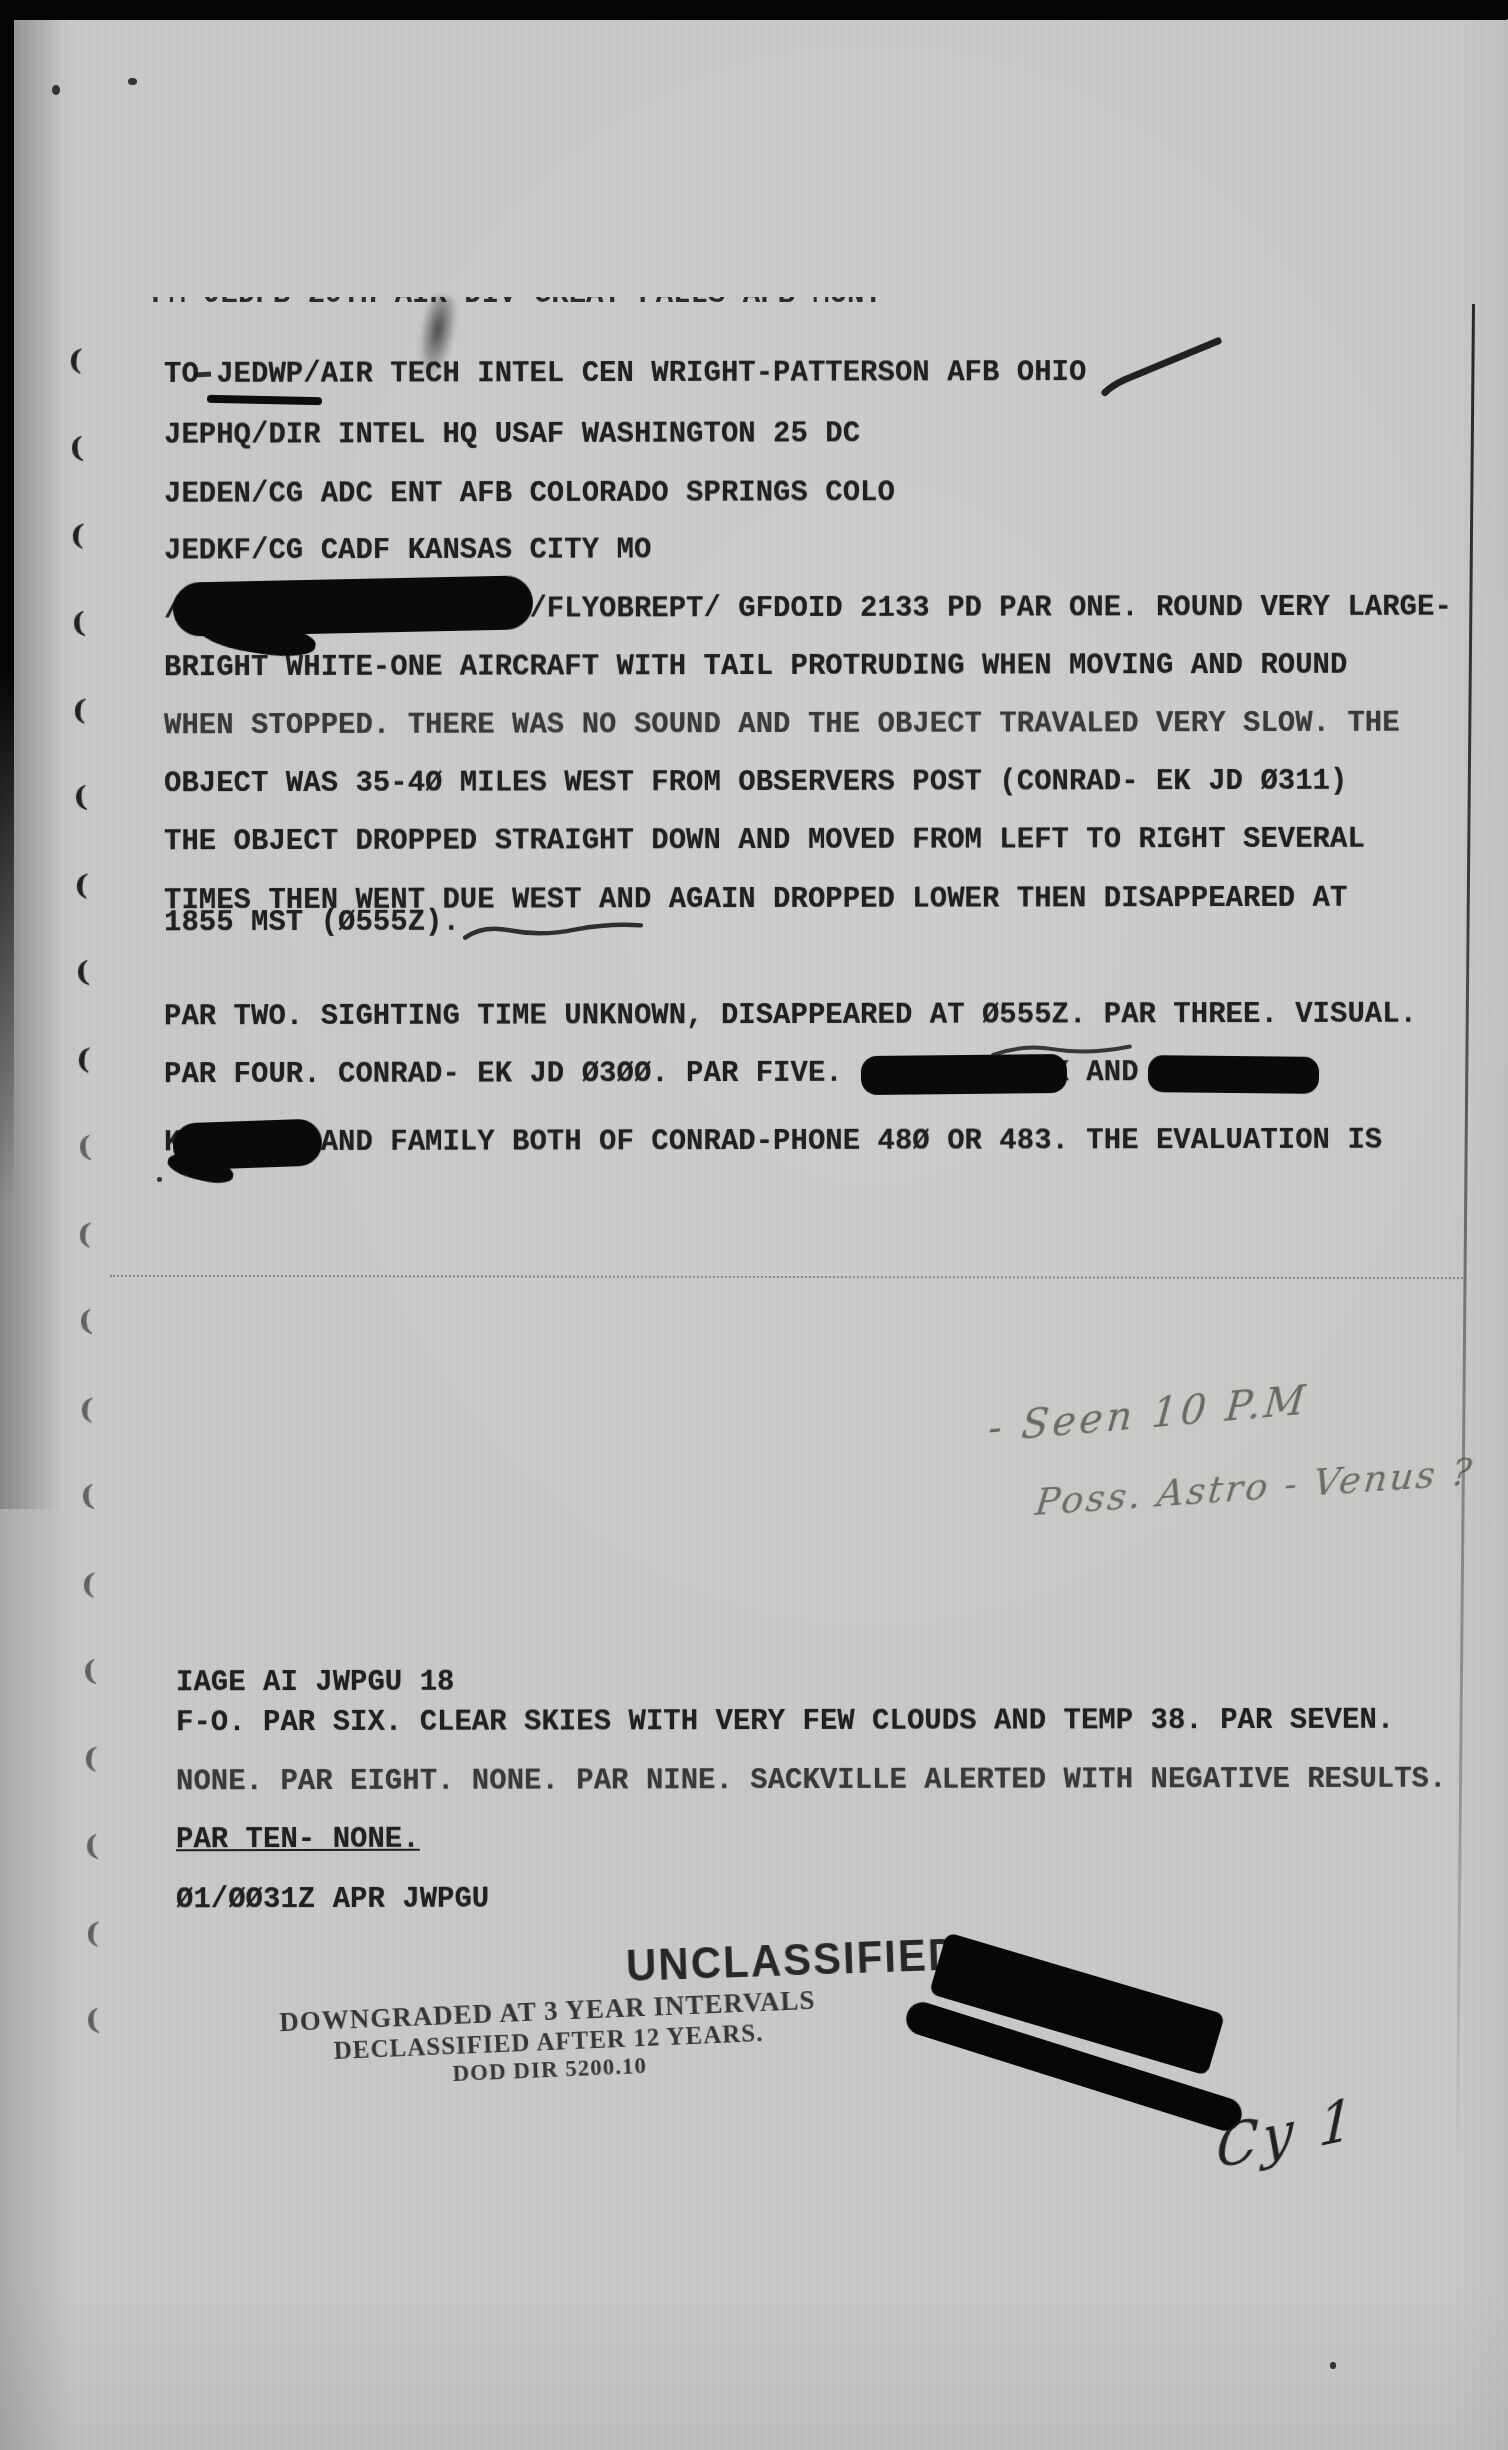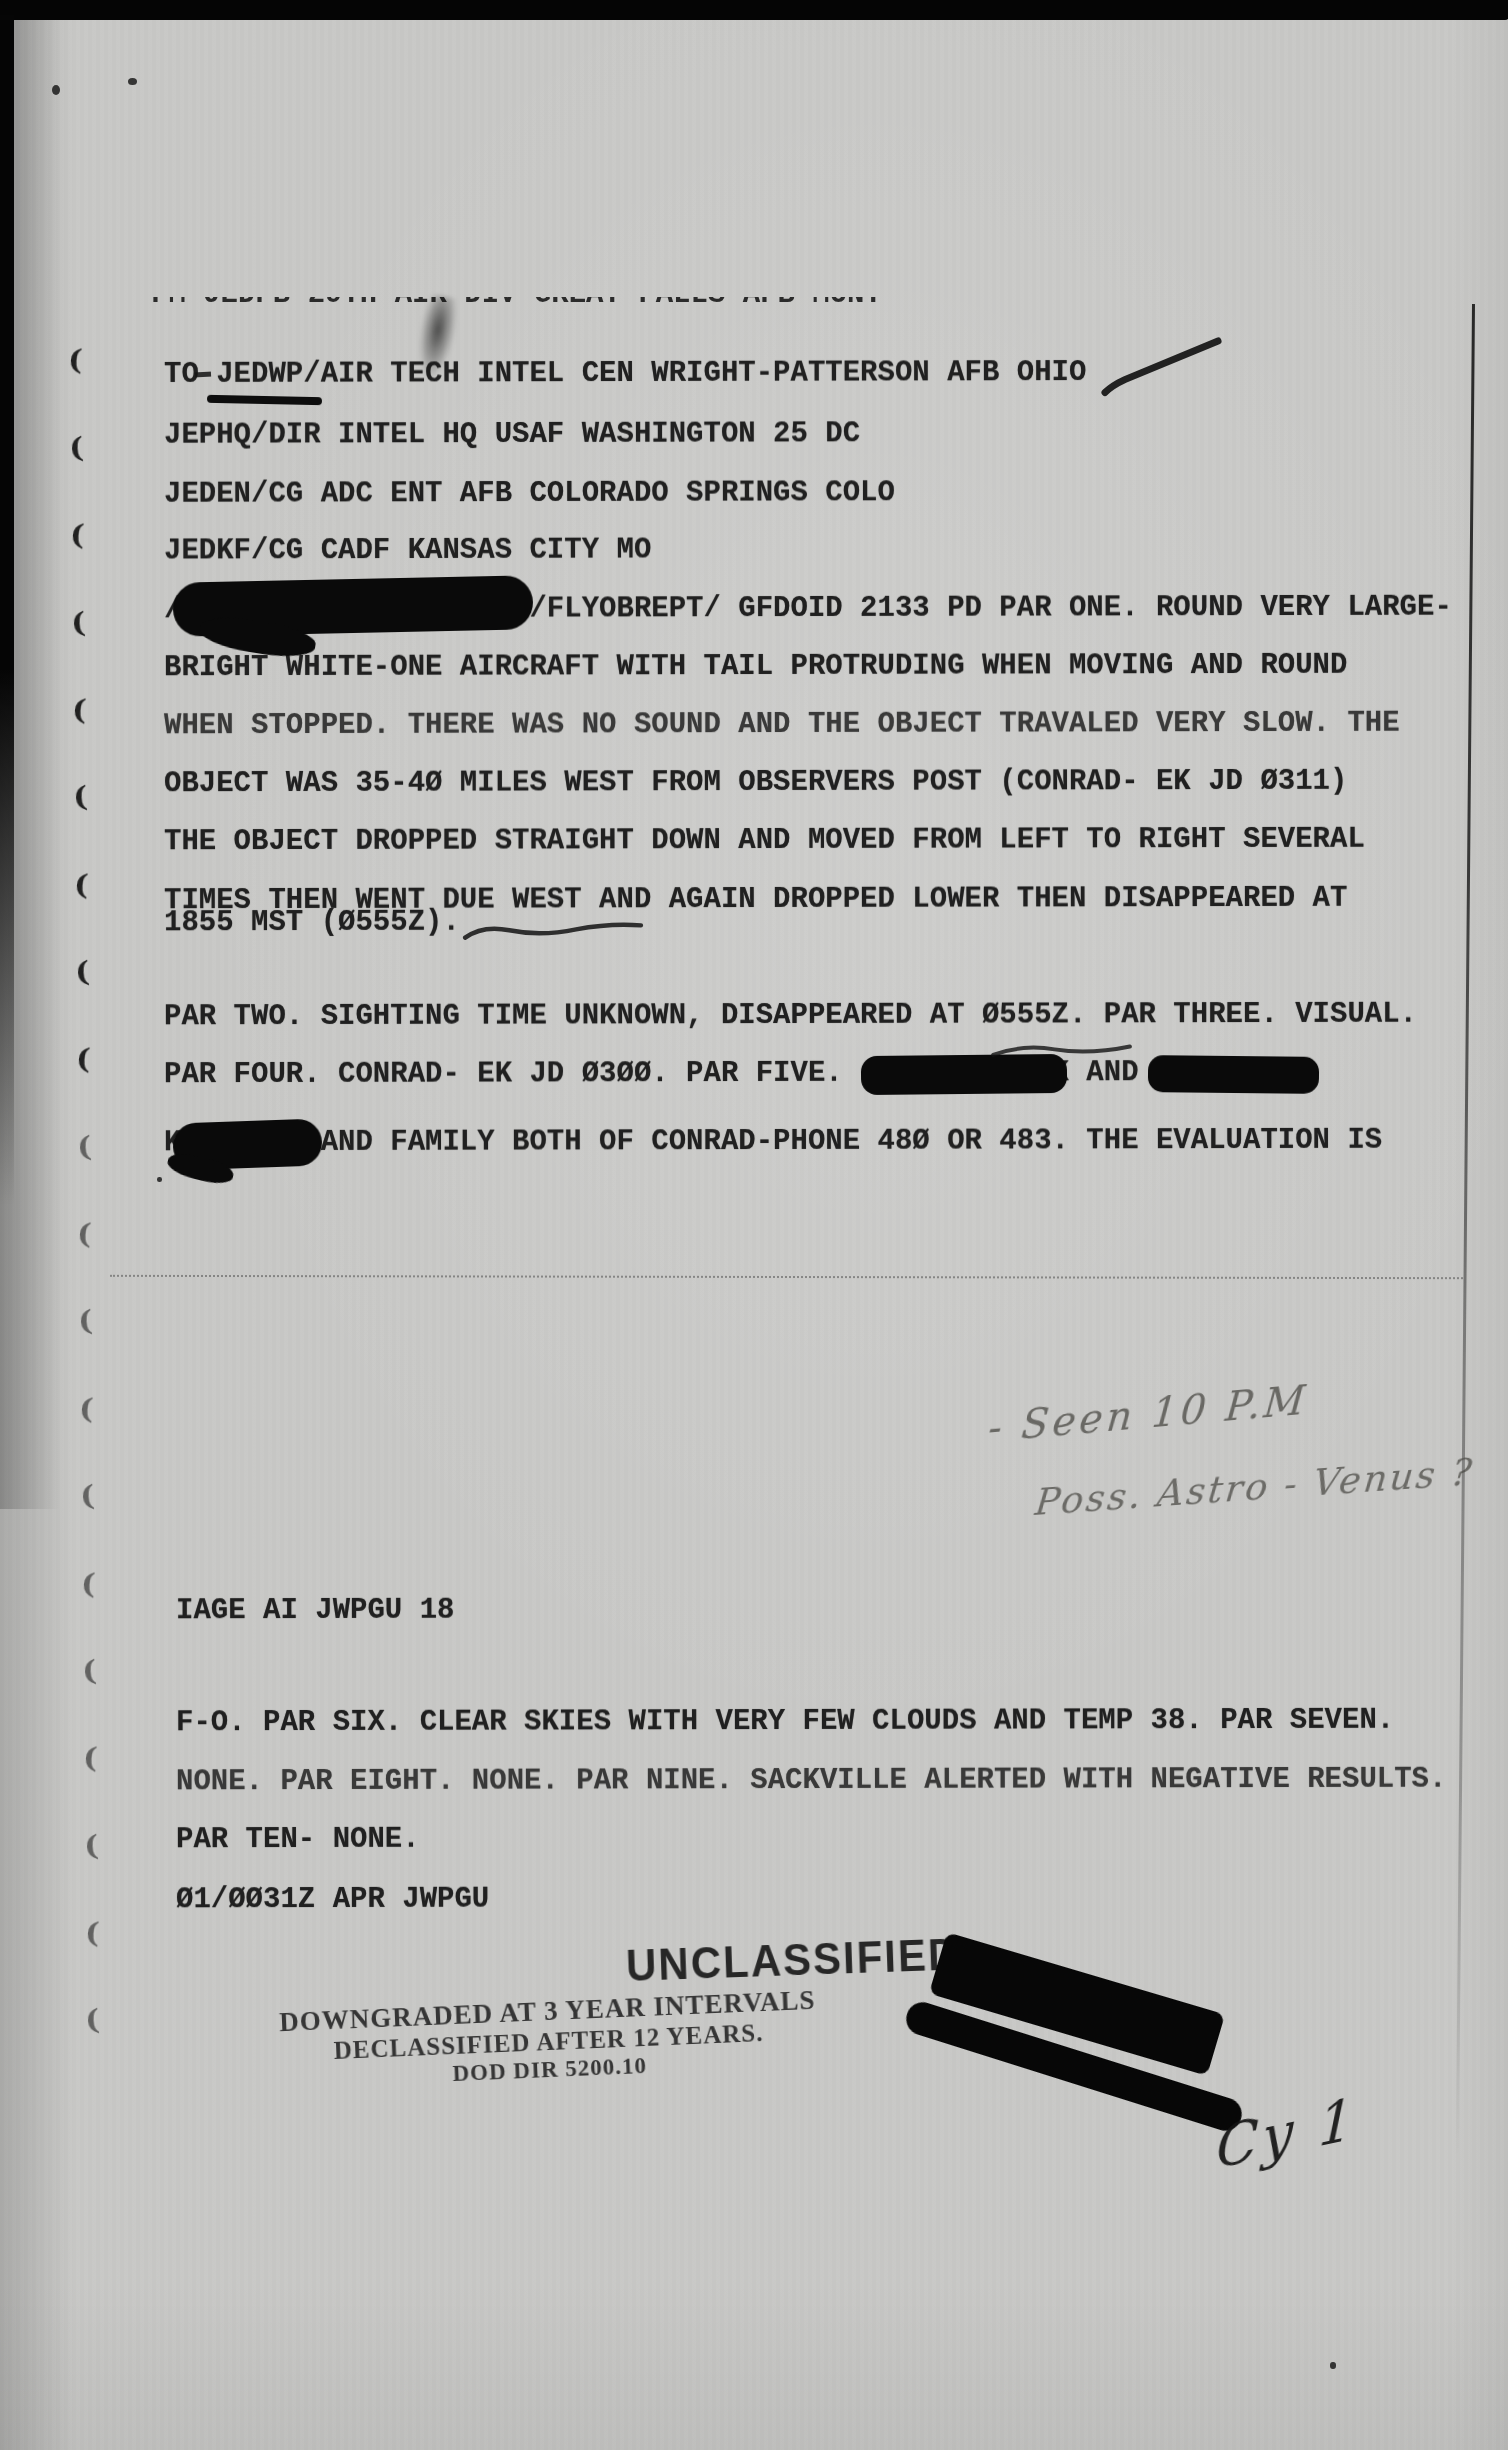--- a/index.html
+++ b/index.html
@@ -138,24 +138,24 @@
 
   <svg style="left:990px;top:1040px;" width="144" height="22.3" viewBox="0 0 290 45">
     <path d="M6 30 Q66 8 130 19 Q200 30 282 13" stroke="#141414" stroke-width="8" fill="none" stroke-linecap="round" opacity=".8" style="filter:blur(.8px);"></path>
   </svg>
 
   <div class="abs" style="left:110px;top:1276px;width:1353px;height:0;border-top:2.5px dotted rgba(40,40,40,.42);transform:rotate(.1deg);filter:blur(0.3px);"></div>
 
   <div class="hand" id="note1">- Seen 10 P.M</div>
   <div class="hand" id="note2">Poss. Astro - Venus ?</div>
 
-  <div class="tline s2" style="top:1596px;">IAGE AI JWPGU 18</div>
+  <div class="tline s2" style="top:1668px;">IAGE AI JWPGU 18</div>
   <div class="tline s2" style="top:1707px;">F-O. PAR SIX. CLEAR SKIES WITH VERY FEW CLOUDS AND TEMP 38. PAR SEVEN.</div>
   <div class="tline s2 soft" style="top:1766px;">NONE. PAR EIGHT. NONE. PAR NINE. SACKVILLE ALERTED WITH NEGATIVE RESULTS.</div>
-  <div class="tline s2" style="top:1825px;">PAR TEN- NONE.</div>
+  <div class="tline s2" style="top:1825px;text-decoration:underline;">PAR TEN- NONE.</div>
   <div class="tline s2" style="top:1885px;text-align:center;">Ø1/ØØ31Z APR JWPGU</div>
 
   <div id="stamp-unclassified">UNCLASSIFIED</div>
   <div id="stamp-downgrade">
     <span class="l1">DOWNGRADED AT 3 YEAR INTERVALS</span>
     <span class="l2">DECLASSIFIED AFTER 12 YEARS.</span>
     <span class="l3">DOD DIR 5200.10</span>
   </div>
 
   <div class="marker" style="left:932px;top:1972px;width:290px;height:64px;border-radius:9px;transform:rotate(16.5deg);"></div>

